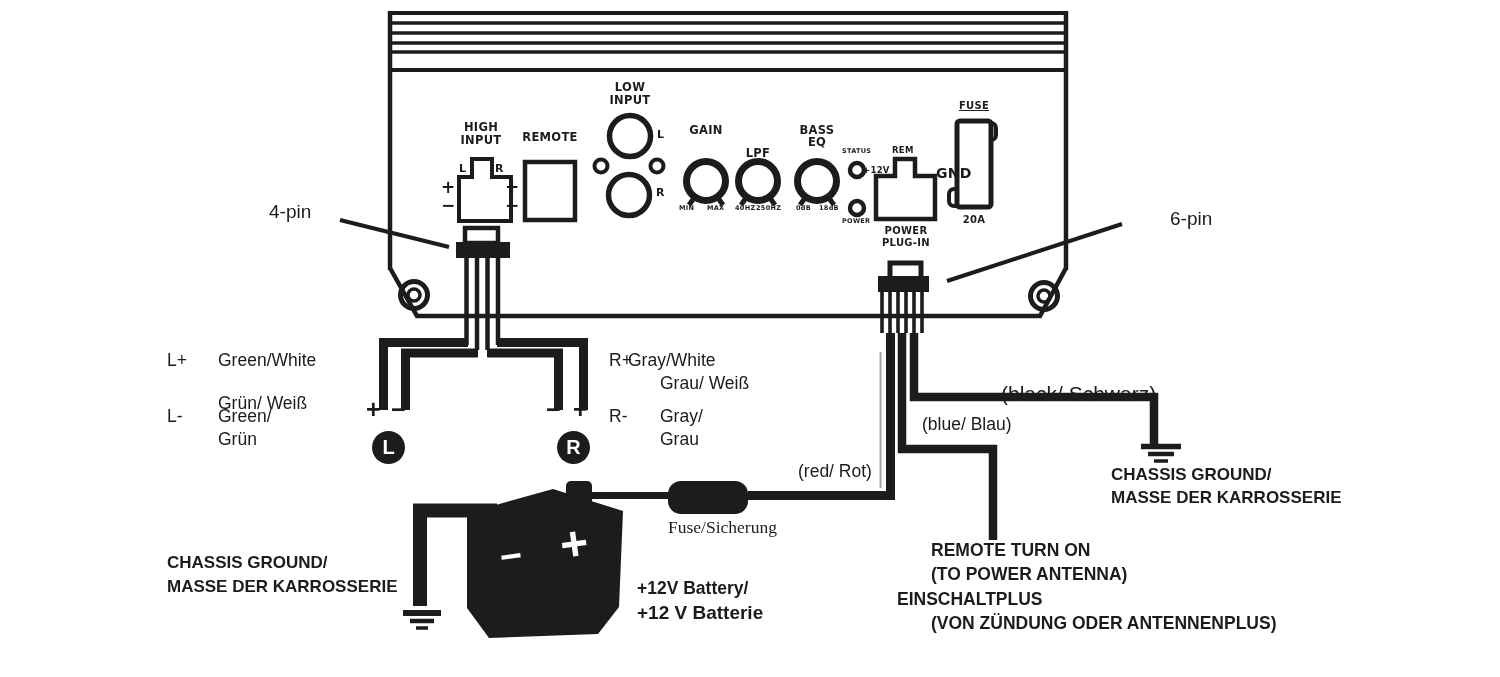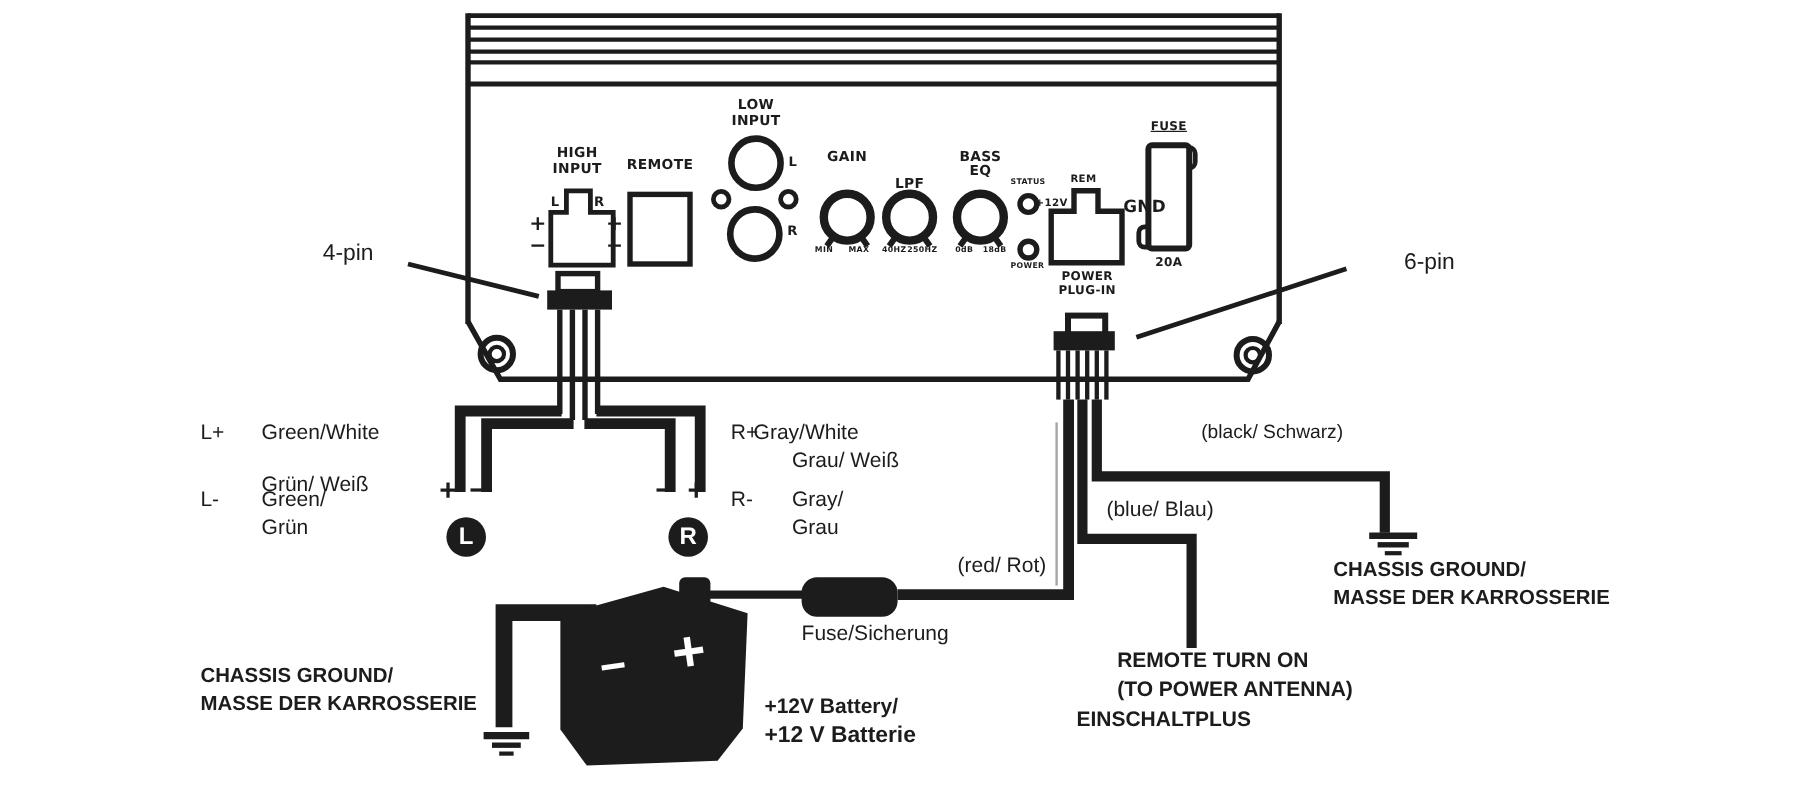--- a/index.html
+++ b/index.html
@@ -224,32 +224,33 @@
   <div class="lbl" style="left:660px;top:430px;font-size:17.5px;">Grau</div>
 
   <div class="lbl big-sign" style="left:366px;top:396px;">+</div>
   <div class="lbl big-sign" style="left:391px;top:396px;">−</div>
   <div class="lbl big-sign" style="left:546px;top:396px;">−</div>
   <div class="lbl big-sign" style="left:573px;top:396px;">+</div>
 
   <div class="term" style="left:372px;top:431px;">L</div>
   <div class="term" style="left:557px;top:431px;">R</div>
 
-  <div class="lbl" style="left:1001px;top:353px;font-size:16px;">(black/ Schwarz)</div>
+  <div class="lbl" style="left:1001px;top:383px;font-size:21px;">(black/ Schwarz)</div>
   <div class="lbl" style="left:922px;top:415px;font-size:17.5px;">(blue/ Blau)</div>
   <div class="lbl" style="left:798px;top:462px;font-size:17.5px;">(red/ Rot)</div>
 
-  <div class="lbl" style="left:668px;top:518px;font-size:17.5px;">Fuse/Sicherung</div>
+  <div class="lbl" style="left:668px;top:518px;font-size:17.5px;font-family:Liberation Serif, serif;">Fuse/Sicherung</div>
   <div class="lbl bold" style="left:637px;top:579px;font-size:17.5px;">+12V Battery/</div>
   <div class="lbl bold" style="left:637px;top:603px;font-size:19px;">+12 V Batterie</div>
   <div class="batt-sign" style="left:500px;top:535px;font-size:38px;">−</div>
   <div class="batt-sign" style="left:560px;top:516px;font-size:48px;">+</div>
 
   <div class="lbl bold" style="left:167px;top:554px;font-size:17px;">CHASSIS GROUND/</div>
   <div class="lbl bold" style="left:167px;top:578px;font-size:17px;">MASSE DER KARROSSERIE</div>
   <div class="lbl bold" style="left:1111px;top:466px;font-size:17px;">CHASSIS GROUND/</div>
   <div class="lbl bold" style="left:1111px;top:489px;font-size:17px;">MASSE DER KARROSSERIE</div>
 
   <div class="lbl bold" style="left:931px;top:541px;font-size:17.5px;">REMOTE TURN ON</div>
   <div class="lbl bold" style="left:931px;top:565px;font-size:17.5px;">(TO POWER ANTENNA)</div>
   <div class="lbl bold" style="left:897px;top:590px;font-size:17.5px;">EINSCHALTPLUS</div>
+  <div class="lbl bold" style="left:931px;top:614px;font-size:17.5px;">(VON ZÜNDUNG ODER ANTENNENPLUS)</div>
 
 </div>
 
 </body></html>

